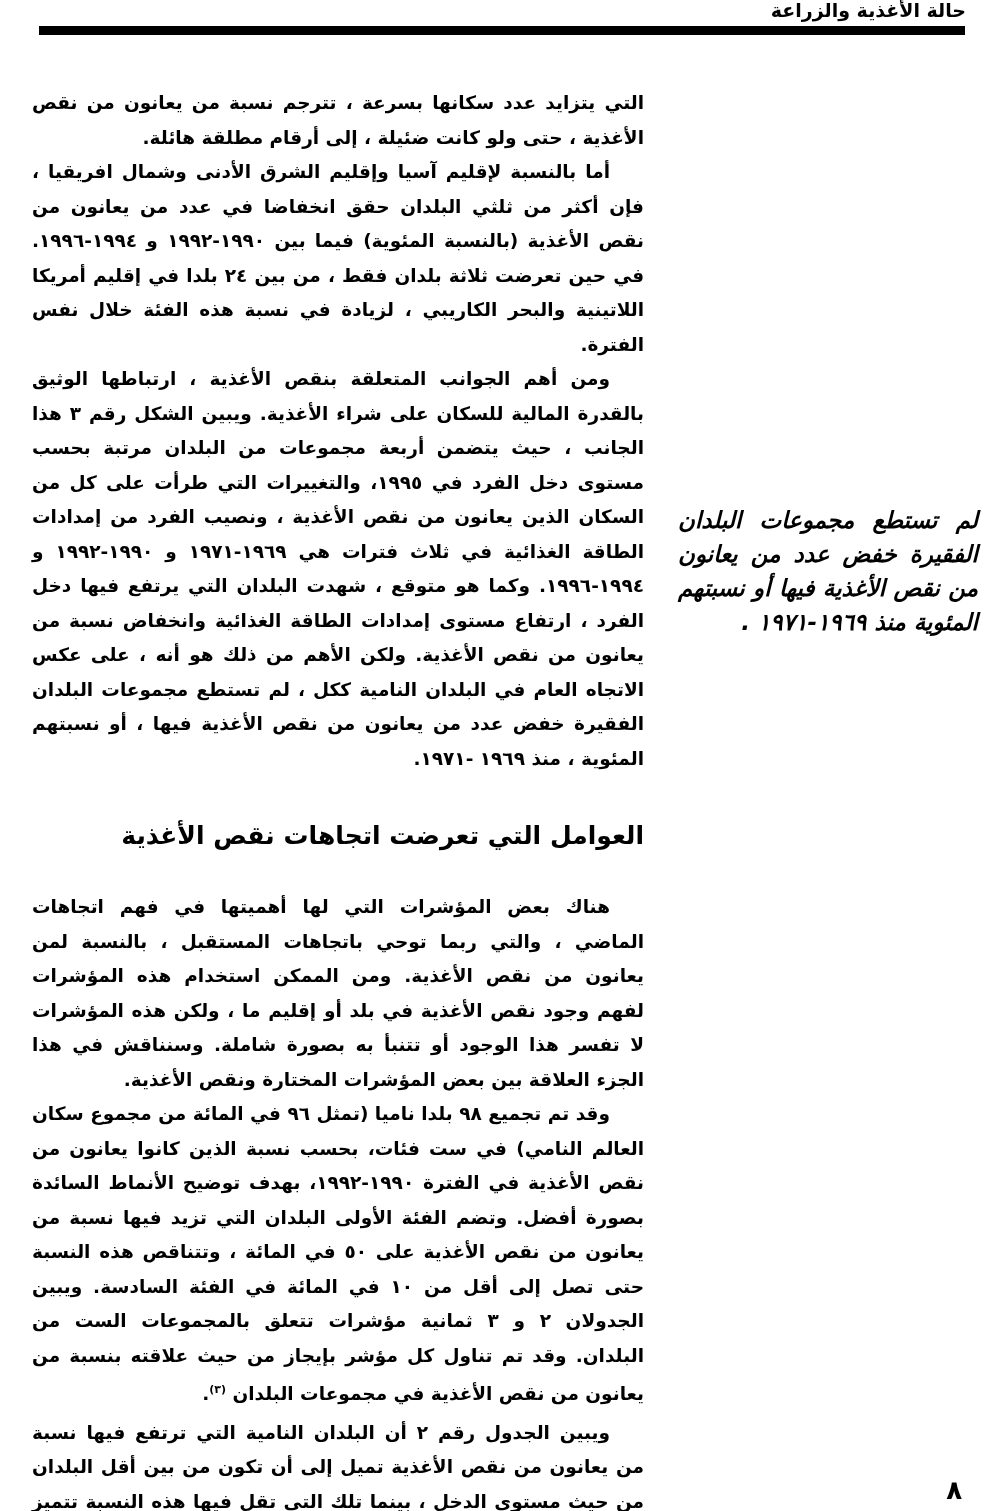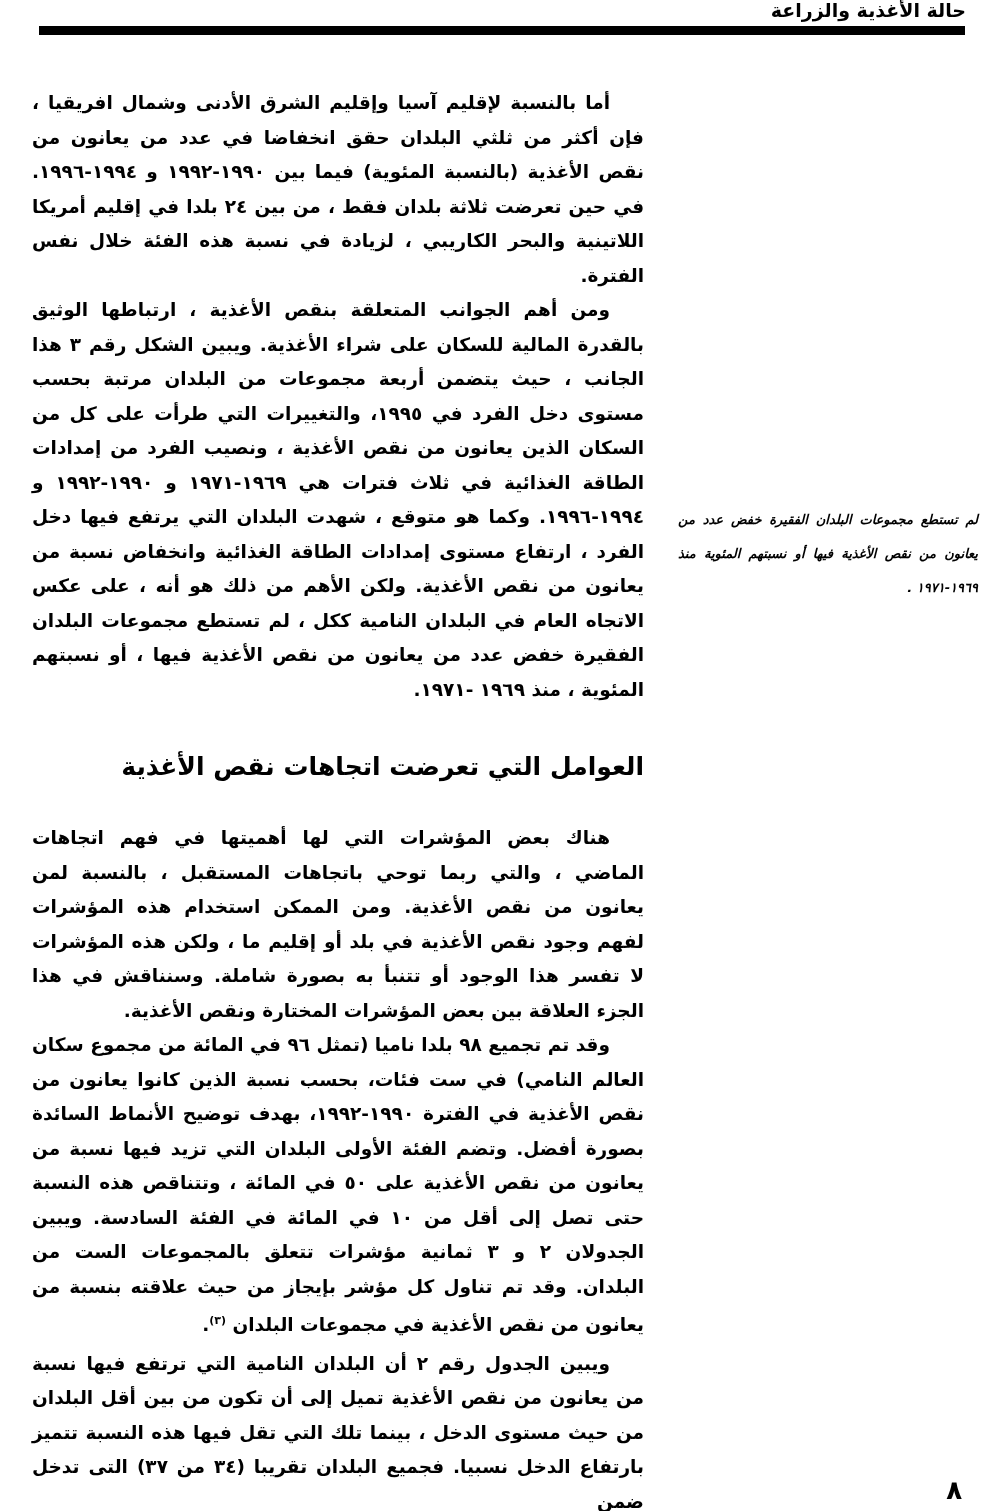--- a/index.html
+++ b/index.html
@@ -60,41 +60,42 @@
   }
   .gap-small { margin-top: 4px !important; }
   .side-note {
     position: absolute;
     top: 503px;
     left: 678px;
     width: 300px;
     direction: rtl;
     text-align: justify;
     text-align-last: right;
-    font-size: 13px;
+    font-size: 23px;
     font-weight: bold;
     font-style: italic;
     line-height: 34px;
   }
   .page-number {
     position: absolute;
     bottom: 6px;
     right: 38px;
     font-size: 26px;
     font-weight: bold;
   }
   sup { font-size: 11px; }
 </style>
 </head>
 <body>
 
 <div class="running-head">حالة الأغذية والزراعة</div>
 <div class="header-rule"></div>
 
 <div class="main-column">
+  <p>التي يتزايد عدد سكانها بسرعة ، تترجم نسبة من يعانون من نقص الأغذية ، حتى ولو كانت ضئيلة ، إلى أرقام مطلقة هائلة.</p>
   <p class="indent">أما بالنسبة لإقليم آسيا وإقليم الشرق الأدنى وشمال افريقيا ، فإن أكثر من ثلثي البلدان حقق انخفاضا في عدد من يعانون من نقص الأغذية (بالنسبة المئوية) فيما بين ١٩٩٠-١٩٩٢ و ١٩٩٤-١٩٩٦. في حين تعرضت ثلاثة بلدان فقط ، من بين ٢٤ بلدا في إقليم أمريكا اللاتينية والبحر الكاريبي ، لزيادة في نسبة هذه الفئة خلال نفس الفترة.</p>
   <p class="indent">ومن أهم الجوانب المتعلقة بنقص الأغذية ، ارتباطها الوثيق بالقدرة المالية للسكان على شراء الأغذية. ويبين الشكل رقم ٣ هذا الجانب ، حيث يتضمن أربعة مجموعات من البلدان مرتبة بحسب مستوى دخل الفرد في ١٩٩٥، والتغييرات التي طرأت على كل من السكان الذين يعانون من نقص الأغذية ، ونصيب الفرد من إمدادات الطاقة الغذائية في ثلاث فترات هي ١٩٦٩-١٩٧١ و ١٩٩٠-١٩٩٢ و ١٩٩٤-١٩٩٦. وكما هو متوقع ، شهدت البلدان التي يرتفع فيها دخل الفرد ، ارتفاع مستوى إمدادات الطاقة الغذائية وانخفاض نسبة من يعانون من نقص الأغذية. ولكن الأهم من ذلك هو أنه ، على عكس الاتجاه العام في البلدان النامية ككل ، لم تستطع مجموعات البلدان الفقيرة خفض عدد من يعانون من نقص الأغذية فيها ، أو نسبتهم المئوية ، منذ ١٩٦٩ -١٩٧١.</p>
 
   <h2 class="section-heading">العوامل التي تعرضت اتجاهات نقص الأغذية</h2>
 
   <p class="indent">هناك بعض المؤشرات التي لها أهميتها في فهم اتجاهات الماضي ، والتي ربما توحي باتجاهات المستقبل ، بالنسبة لمن يعانون من نقص الأغذية. ومن الممكن استخدام هذه المؤشرات لفهم وجود نقص الأغذية في بلد أو إقليم ما ، ولكن هذه المؤشرات لا تفسر هذا الوجود أو تتنبأ به بصورة شاملة. وسنناقش في هذا الجزء العلاقة بين بعض المؤشرات المختارة ونقص الأغذية.</p>
   <p class="indent"><span>وقد تم تجميع ٩٨ بلدا ناميا (تمثل ٩٦ في المائة من مجموع سكان العالم النامي) في ست فئات، بحسب نسبة الذين كانوا يعانون من نقص الأغذية في الفترة ١٩٩٠-١٩٩٢، بهدف توضيح الأنماط السائدة بصورة أفضل. وتضم الفئة الأولى البلدان التي تزيد فيها نسبة من يعانون من نقص الأغذية على ٥٠ في المائة ، وتتناقص هذه النسبة حتى تصل إلى أقل من ١٠ في المائة في الفئة السادسة. ويبين الجدولان ٢ و ٣ ثمانية مؤشرات تتعلق بالمجموعات الست من البلدان. وقد تم تناول كل مؤشر بإيجاز من حيث علاقته بنسبة من يعانون من نقص الأغذية في مجموعات البلدان</span> <sup>(٣)</sup><span>.</span></p>
   <p class="indent gap-small">ويبين الجدول رقم ٢ أن البلدان النامية التي ترتفع فيها نسبة من يعانون من نقص الأغذية تميل إلى أن تكون من بين أقل البلدان من حيث مستوى الدخل ، بينما تلك التي تقل فيها هذه النسبة تتميز بارتفاع الدخل نسبيا. فجميع البلدان تقريبا (٣٤ من ٣٧) التى تدخل ضمن</p>
 </div>
 

